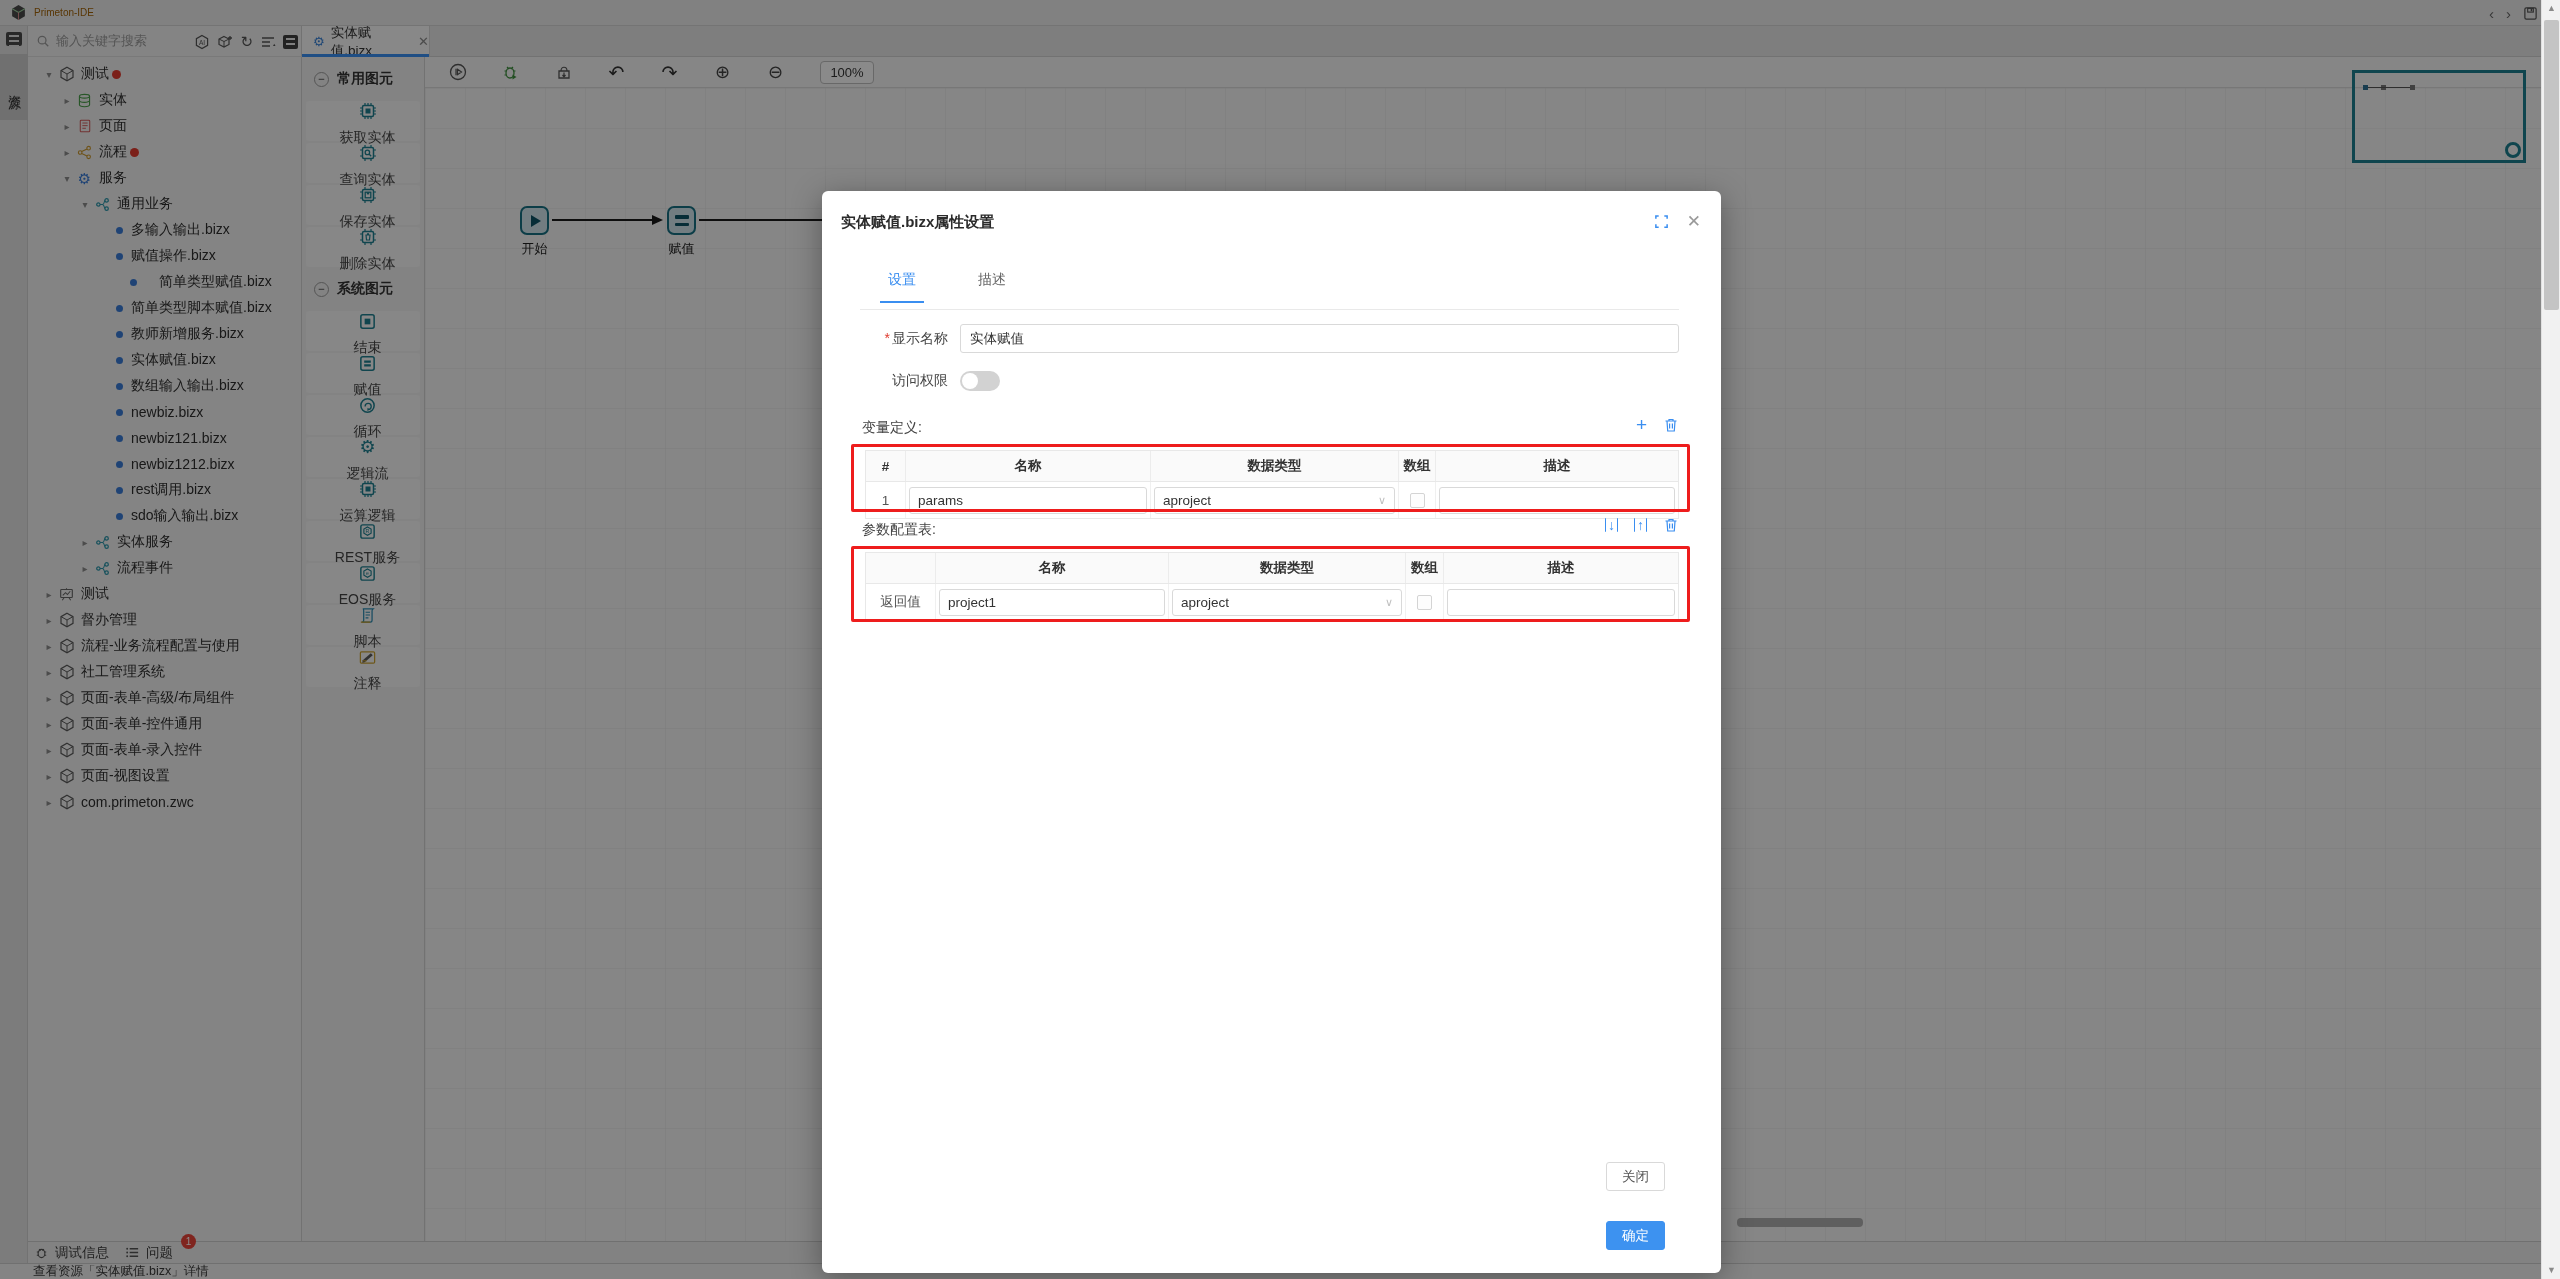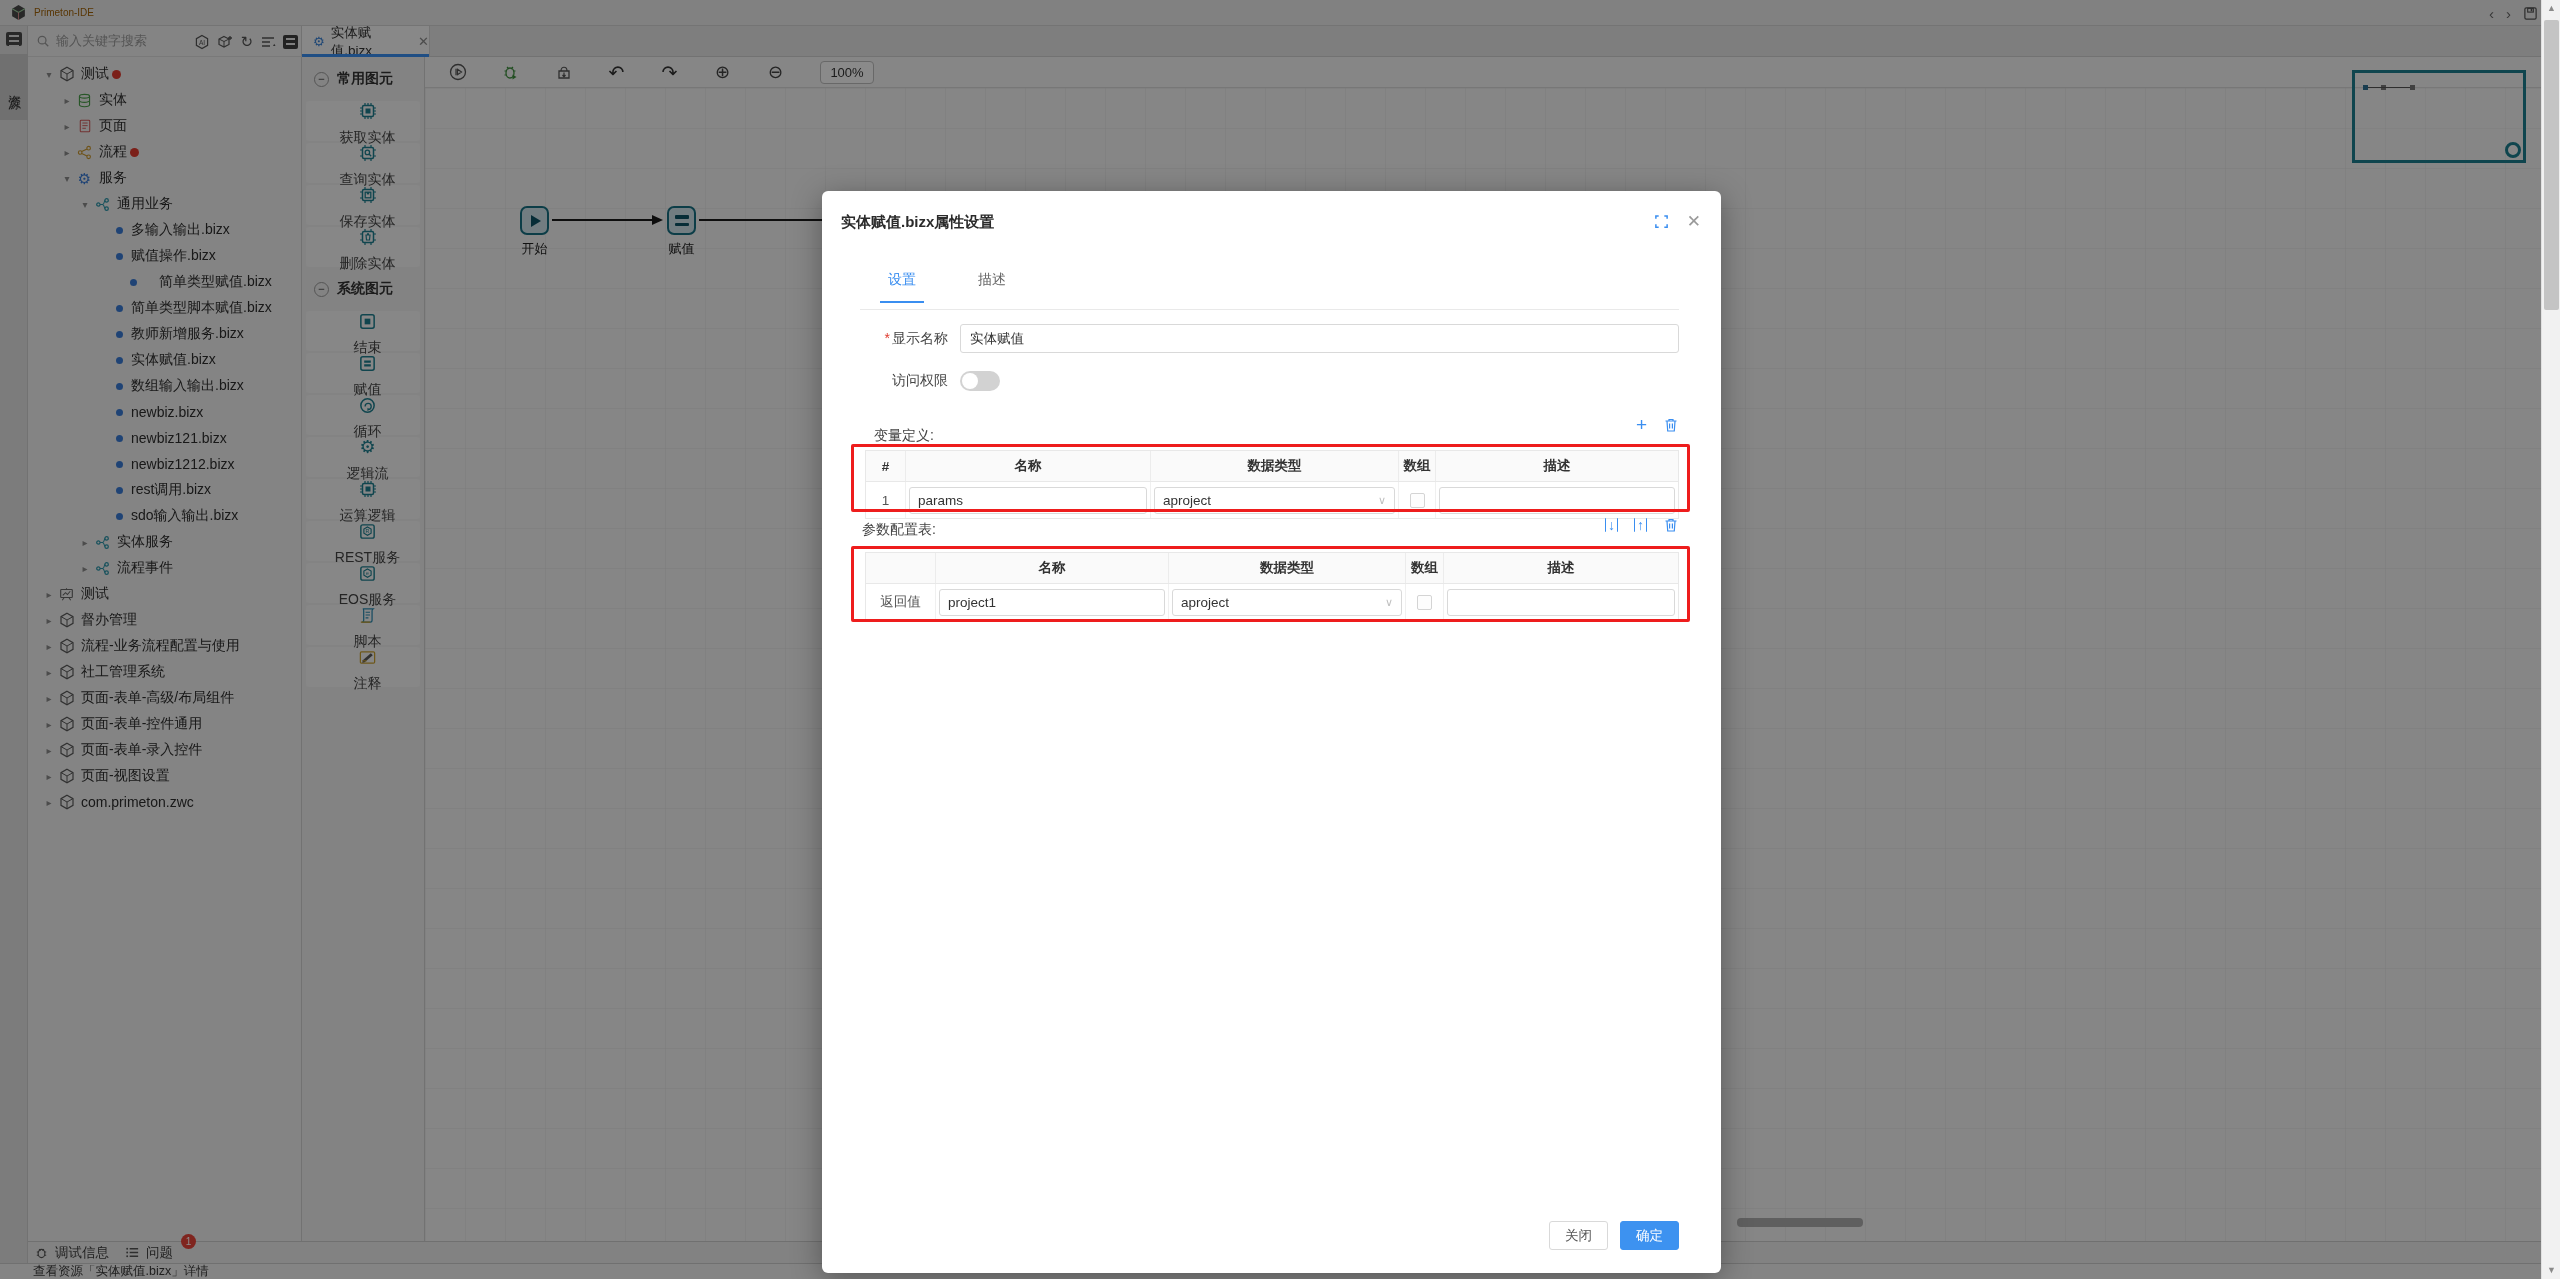--- a/index.html
+++ b/index.html
@@ -108,21 +108,21 @@
   .ptable .hcell:last-child { border-right:none; }
   .ptable .drow { display:grid; }
   .ptable .dcell { min-height:36px; display:flex; align-items:center; justify-content:center; border-right:1px solid #f0f0f0; padding:3px; }
   .ptable .dcell:last-child { border-right:none; }
   .cellinput { width:100%; height:27px; border:1px solid #d9d9d9; border-radius:3px; padding:0 8px; font-size:13.5px; color:#333; font-family:inherit; outline:none; }
   .cellselect { width:100%; height:27px; border:1px solid #d9d9d9; border-radius:3px; padding:0 8px; font-size:13.5px; color:#333; display:flex; align-items:center; justify-content:space-between; background:#fff; }
   .cellselect .chev { color:#bfbfbf; font-size:11px; }
   .cellcheck { width:15px; height:15px; border:1px solid #d4d4d4; border-radius:2px; background:#fdfdfd; }
   .statcell { color:#555; }
   .annot { position:absolute; border:3px solid #ee1d1d; z-index:70; pointer-events:none; border-radius:2px; }
-  .mfooter { position:absolute; right:42px; bottom:23px; display:flex; gap:12px; }
+  .mfooter { position:absolute; right:56px; bottom:23px; display:flex; gap:30px;flex-direction:column; }
   .btn { height:29px; border-radius:3px; font-size:13.5px; display:flex; align-items:center; justify-content:center; padding:0 15px; }
   .btn.ghost { background:#fff; border:1px solid #d9d9d9; color:#555; }
   .btn.primary { background:#3d92f0; border:1px solid #3d92f0; color:#fff; }
 
   svg { display:block; }
 </style>
 </head>
 <body>
 
 <div id="app">
@@ -699,21 +699,21 @@
       <input class="minput" value="实体赋值" style="">
     </div>
 
     <div class="frow" style="top:180px;">
       <span class="flabel">访问权限</span>
       <span class="toggle">
           <span class="knob"></span>
         </span>
     </div>
 
-    <span class="seclabel" style="top:236px;margin-left:12px;">变量定义:</span>
+    <span class="seclabel" style="top:228px;">变量定义:</span>
     <span class="secicons" style="top:224px;">
       <span style="font-size:19px;line-height:1;">+</span>
       <span>
           <svg viewBox="0 0 16 16" width="16" height="16">
             <path d="M2.5 4 h11 M6 4 V2.5 h4 V4 M4 4 l0.7 10 h6.6 L12 4 M6.6 6.5 v5 M9.4 6.5 v5" fill="none" stroke="#3a8ef0" stroke-width="1.2"></path>
           </svg>
         </span>
     </span>
     <div class="ptable" id="var-table" style="top:259px;">
         <div class="hrow" style="grid-template-columns: 40px 245px 248px 37px 242px;">

